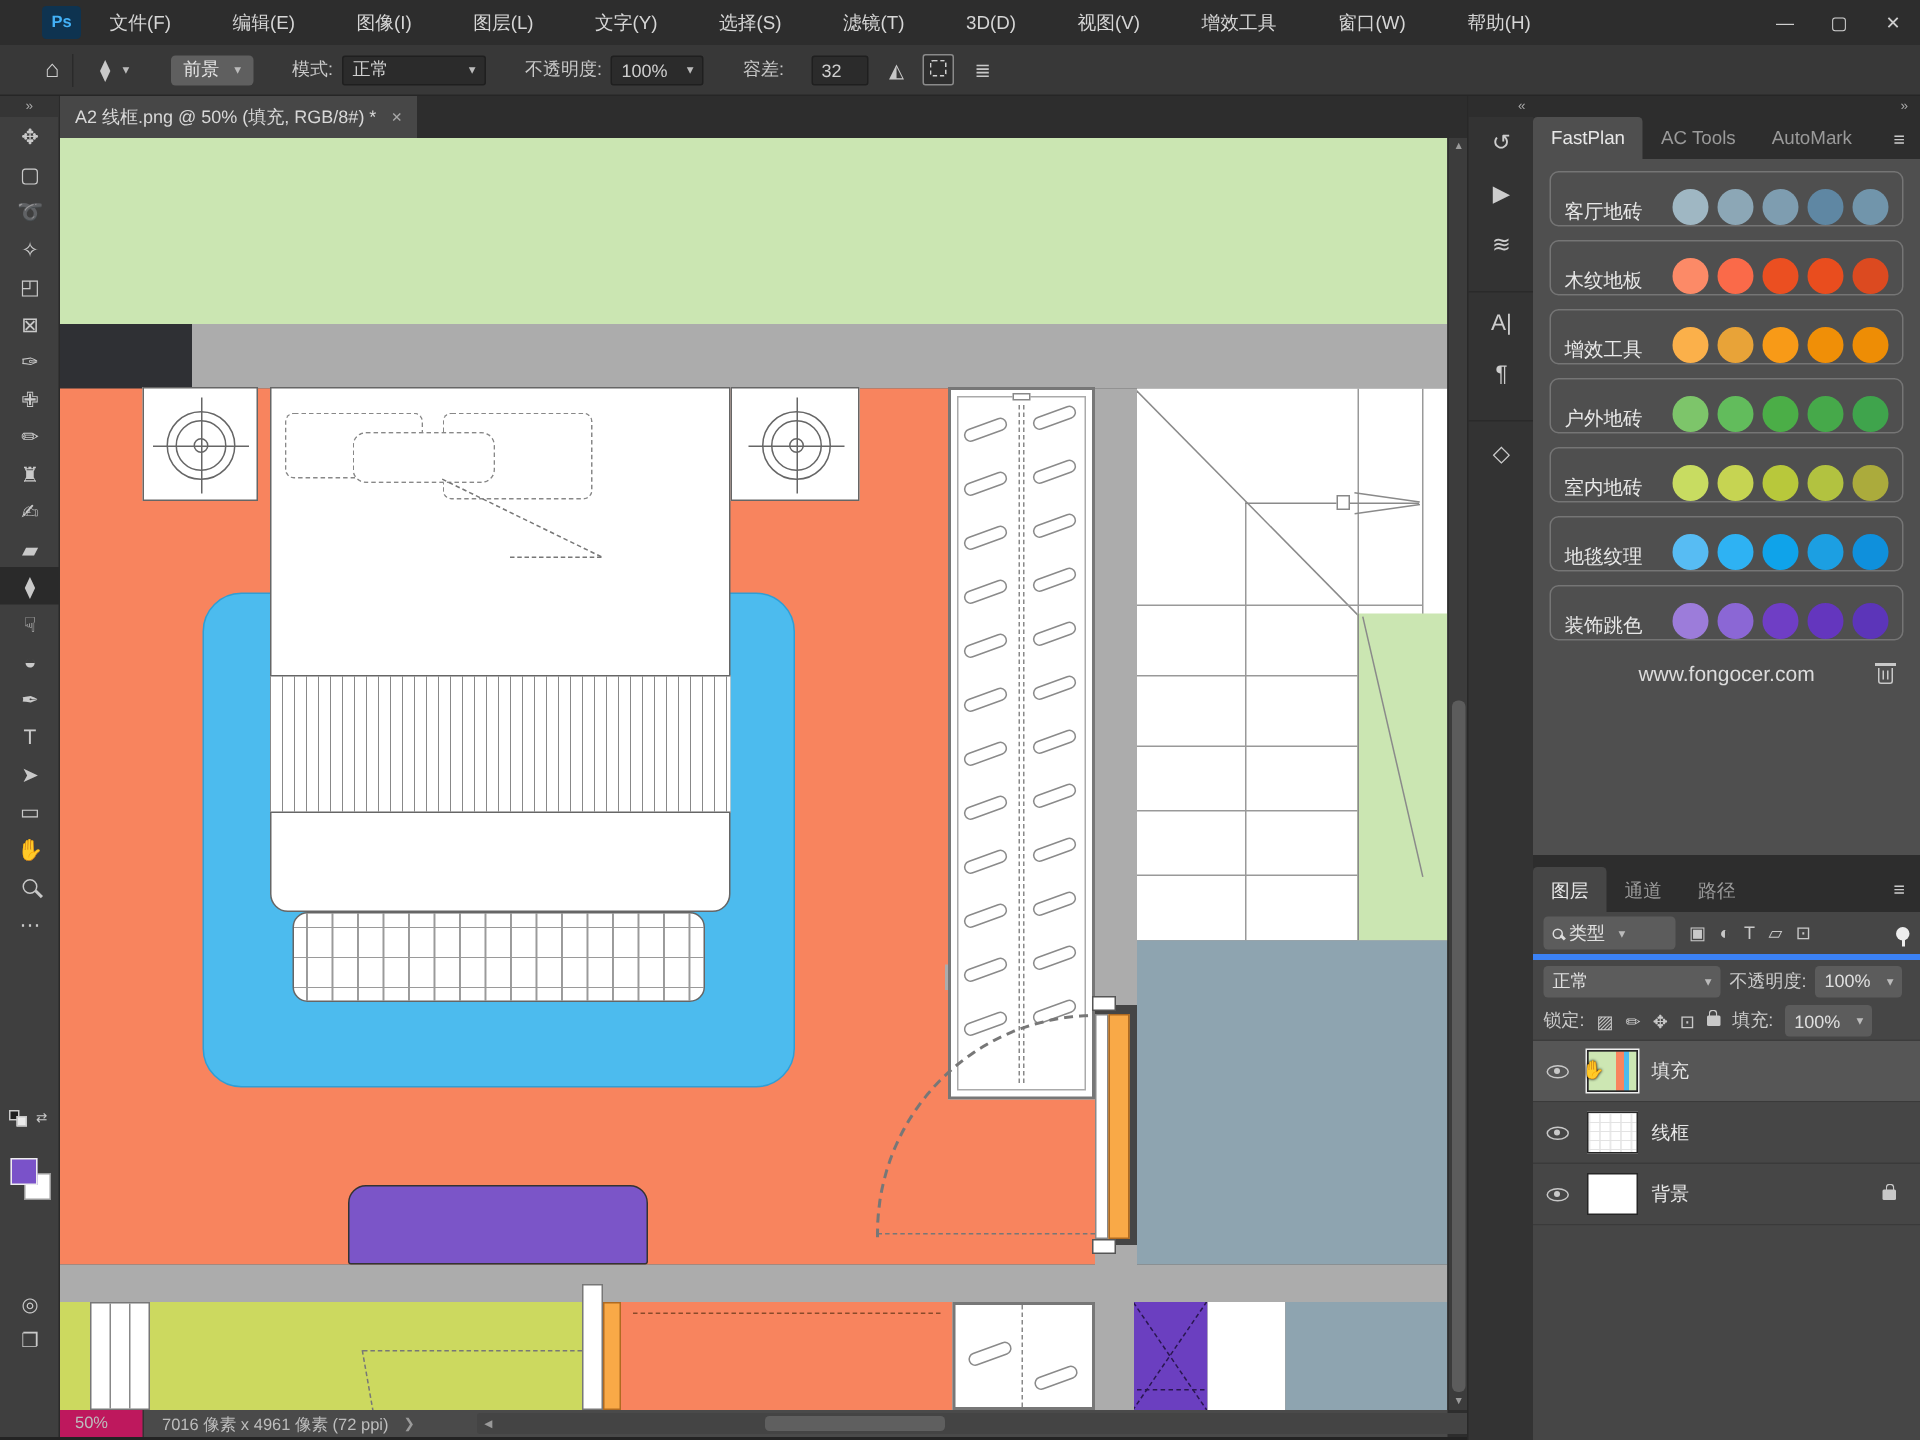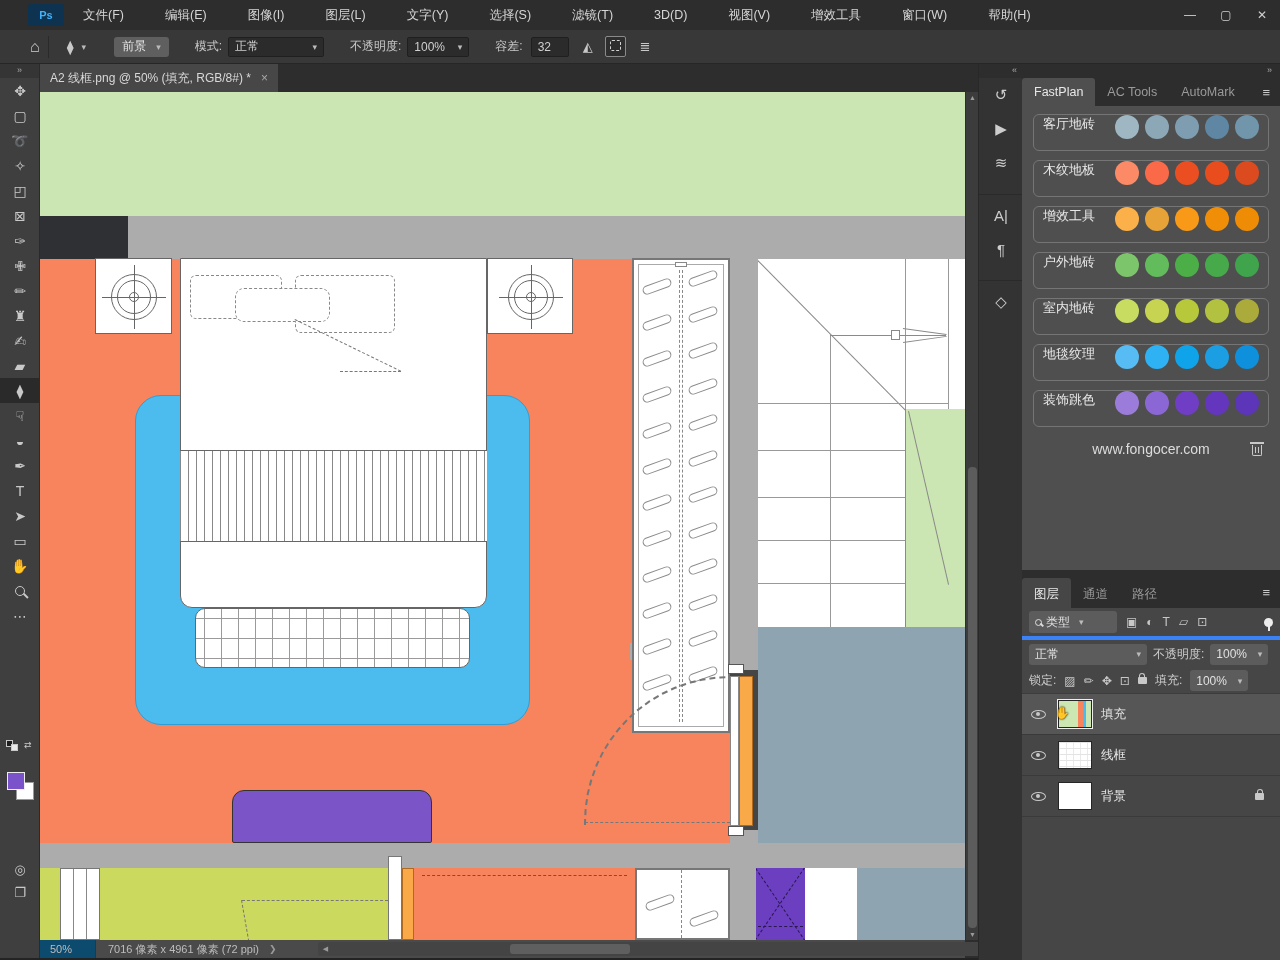--- a/index.html
+++ b/index.html
@@ -1,35 +1,35 @@
 <!DOCTYPE html>
 <html><head>
 <meta charset="utf-8">
 <style>
   html,body{margin:0;padding:0;background:#222;}
   *{box-sizing:border-box;font-family:"Liberation Sans","DejaVu Sans",sans-serif;}
   .app{position:relative;width:1280px;height:960px;overflow:hidden;background:#2D2D2D;}
 
   
   .menubar{position:absolute;left:0;top:0;width:1280px;height:30px;background:#2D2D2D;display:flex;align-items:center;color:#D6D6D6;font-size:12.5px;}
-  .ps-logo{width:36px;height:22px;margin:0 8px 0 28px;background:#0E3350;color:#43B1F7;font-weight:bold;font-size:11px;display:flex;align-items:center;justify-content:center;border-radius:3px;}
+  .ps-logo{width:26px;height:22px;margin:0 8px 0 28px;background:#0E3350;color:#43B1F7;font-weight:bold;font-size:11px;display:flex;align-items:center;justify-content:center;border-radius:3px;}
   .menu-item{padding:0 11px;line-height:30px;cursor:default;}
   .win-controls{margin-left:auto;display:flex;align-items:center;gap:0;}
   .win-btn{width:36px;text-align:center;color:#CFCFCF;font-size:12px;line-height:30px;}
 
   
   .optionsbar{position:absolute;left:0;top:30px;width:1280px;height:34px;background:#383838;border-bottom:1px solid #262626;display:flex;align-items:center;color:#C9C9C9;font-size:12px;}
   .ob-sep{width:1px;height:22px;background:#2A2A2A;margin:0 8px;}
   .ob-home{font-size:16px;margin-left:30px;color:#CFCFCF;}
   .ob-tool{display:flex;align-items:center;gap:3px;margin-left:10px;font-size:14px;}
   .ob-btn{background:#5F5F5F;border-radius:3px;height:20px;display:flex;align-items:center;gap:5px;padding:0 8px;color:#E3E3E3;margin-left:28px;}
   .ob-label{margin-left:26px;}
   .ob-combo{background:#2B2B2B;border:1px solid #1F1F1F;border-radius:2px;height:20px;display:flex;align-items:center;padding:0 6px;color:#CFCFCF;margin-left:6px;}
   .ob-combo .cv{margin-left:auto;}
-  .ob-input{background:#2B2B2B;border:1px solid #1F1F1F;border-radius:2px;height:20px;width:38px;display:flex;align-items:center;padding:0 6px;color:#CFCFCF;margin-left:8px;}
+  .ob-input{background:#2B2B2B;border:1px solid #1F1F1F;border-radius:2px;height:20px;width:38px;display:flex;align-items:center;padding:0 6px;color:#CFCFCF;margin-left:18px;}
   .cv{font-size:9px;color:#BBB;margin-left:5px;}
   .ob-icon{font-size:13px;color:#C8C8C8;margin-left:14px;}
   .ob-icon.sel{border:1px solid #8A8A8A;background:#2E2E2E;border-radius:2px;padding:2px 4px;margin-left:12px;}
   .icon-dashed{display:inline-block;width:11px;height:11px;border:1px dashed #D0D0D0;border-radius:2px;}
 
   
   .tabbar{position:absolute;left:40px;top:64px;width:938px;height:28px;background:#2D2D2D;display:flex;}
   .doc-tab{height:28px;background:#474747;display:flex;align-items:center;gap:10px;padding:0 10px;color:#D8D8D8;font-size:12px;}
   .tab-close{color:#A8A8A8;font-size:12px;}
 
@@ -107,21 +107,21 @@
   .room-purplex .x{position:absolute;height:0;border-top:1px dashed #2A1750;transform-origin:0 0;width:88px;}
   .room-white2{left:765px;top:776px;width:52px;height:72px;background:#FFF;}
   .room-bluegray2{left:817px;top:776px;width:108px;height:72px;background:#8EA4B0;}
   .arrow-sq{position:absolute;width:9px;height:10px;background:#FFF;border:1px solid #888;}
 
   
   .vscroll{position:absolute;left:965px;top:92px;width:13px;height:848px;background:#3C3C3C;border-left:1px solid #2E2E2E;}
   .vthumb{position:absolute;left:2px;top:375px;width:9px;height:461px;background:#5C5C5C;border-radius:4px;}
   .scroll-arrow{position:absolute;color:#9A9A9A;font-size:7px;width:13px;text-align:center;}
   .statusbar{position:absolute;left:40px;top:940px;width:925px;height:18px;background:#4A4A4A;display:flex;align-items:center;color:#BDBDBD;font-size:11px;}
-  .zoom-box{width:56px;height:18px;background:#0c4a6e;border-right:1px solid #333;display:flex;align-items:center;padding-left:10px;}
+  .zoom-box{width:56px;height:18px;background:#be185d;border-right:1px solid #333;display:flex;align-items:center;padding-left:10px;}
   .status-info{margin-left:12px;}
   .status-chev{margin-left:10px;font-size:9px;color:#9A9A9A;}
   .hscroll{position:absolute;left:278px;top:2px;width:672px;height:14px;background:#444;border-radius:2px;}
   .hthumb{position:absolute;left:192px;top:2px;width:120px;height:10px;background:#5F5F5F;border-radius:3px;}
   .bottom-strip{position:absolute;left:0;top:958px;width:1280px;height:2px;background:#232323;}
 
   
   .dock{position:absolute;left:978px;top:64px;width:44px;height:896px;background:#333333;border-left:1px solid #282828;}
   .dock-head{height:14px;text-align:right;padding-right:5px;color:#A9A9A9;font-size:9px;line-height:13px;background:#2D2D2D;}
   .dock-icon{width:44px;height:34px;display:flex;align-items:center;justify-content:center;color:#CDCDCD;font-size:15px;}
@@ -132,21 +132,21 @@
   .rp-top{height:14px;background:#2D2D2D;text-align:right;padding-right:8px;color:#A9A9A9;font-size:9px;line-height:13px;}
   .fp-tabs{height:28px;background:#2D2D2D;display:flex;align-items:stretch;font-size:12.5px;}
   .fp-tab{padding:7px 12px 0;color:#9A9A9A;}
   .fp-tab.active{background:#4F4F4F;color:#E8E8E8;border-radius:3px 3px 0 0;}
   .burger{margin-left:auto;color:#C9C9C9;padding:7px 10px 0;font-size:13px;}
   .fp-body{position:relative;height:456px;}
   .fp-pill{margin:10px 12px 0;height:30px;background:#5A5A5A;border-radius:15px;display:flex;align-items:center;justify-content:space-around;font-size:13px;}
   .fp-nav{color:#CFCFCF;}
   .fp-nav.active{color:#F5A623;font-weight:bold;}
   .fp-rows{margin:8px 11px 0;}
-  .fp-row{height:37px;margin-bottom:9px;border:1px solid #757575;border-radius:6px;display:flex;align-items:flex-start;padding:0 9px;}
+  .fp-row{height:37px;margin-bottom:9px;border:1px solid #757575;border-radius:6px;display:flex;align-items:flex-end;padding:0 9px;}
   .fp-row-label{color:#E8E8E8;font-size:13px;}
   .fp-dots{display:flex;gap:6px;margin-left:auto;}
   .fp-dot{width:24px;height:24px;border-radius:50%;}
   .fp-footer{display:flex;align-items:center;justify-content:center;margin-top:14px;color:#DCDCDC;font-size:14px;position:relative;}
   .fp-footer .icon-trash{position:absolute;right:18px;color:#C9C9C9;}
   .panel-gap{height:8px;background:#2D2D2D;}
 
   .lp{position:relative;height:432px;background:#464646;display:flex;flex-direction:column;}
   .lp-tabs{height:30px;background:#2D2D2D;display:flex;align-items:stretch;font-size:12.5px;flex:none;}
   .lp-tab{padding:8px 12px 0;color:#9A9A9A;}

